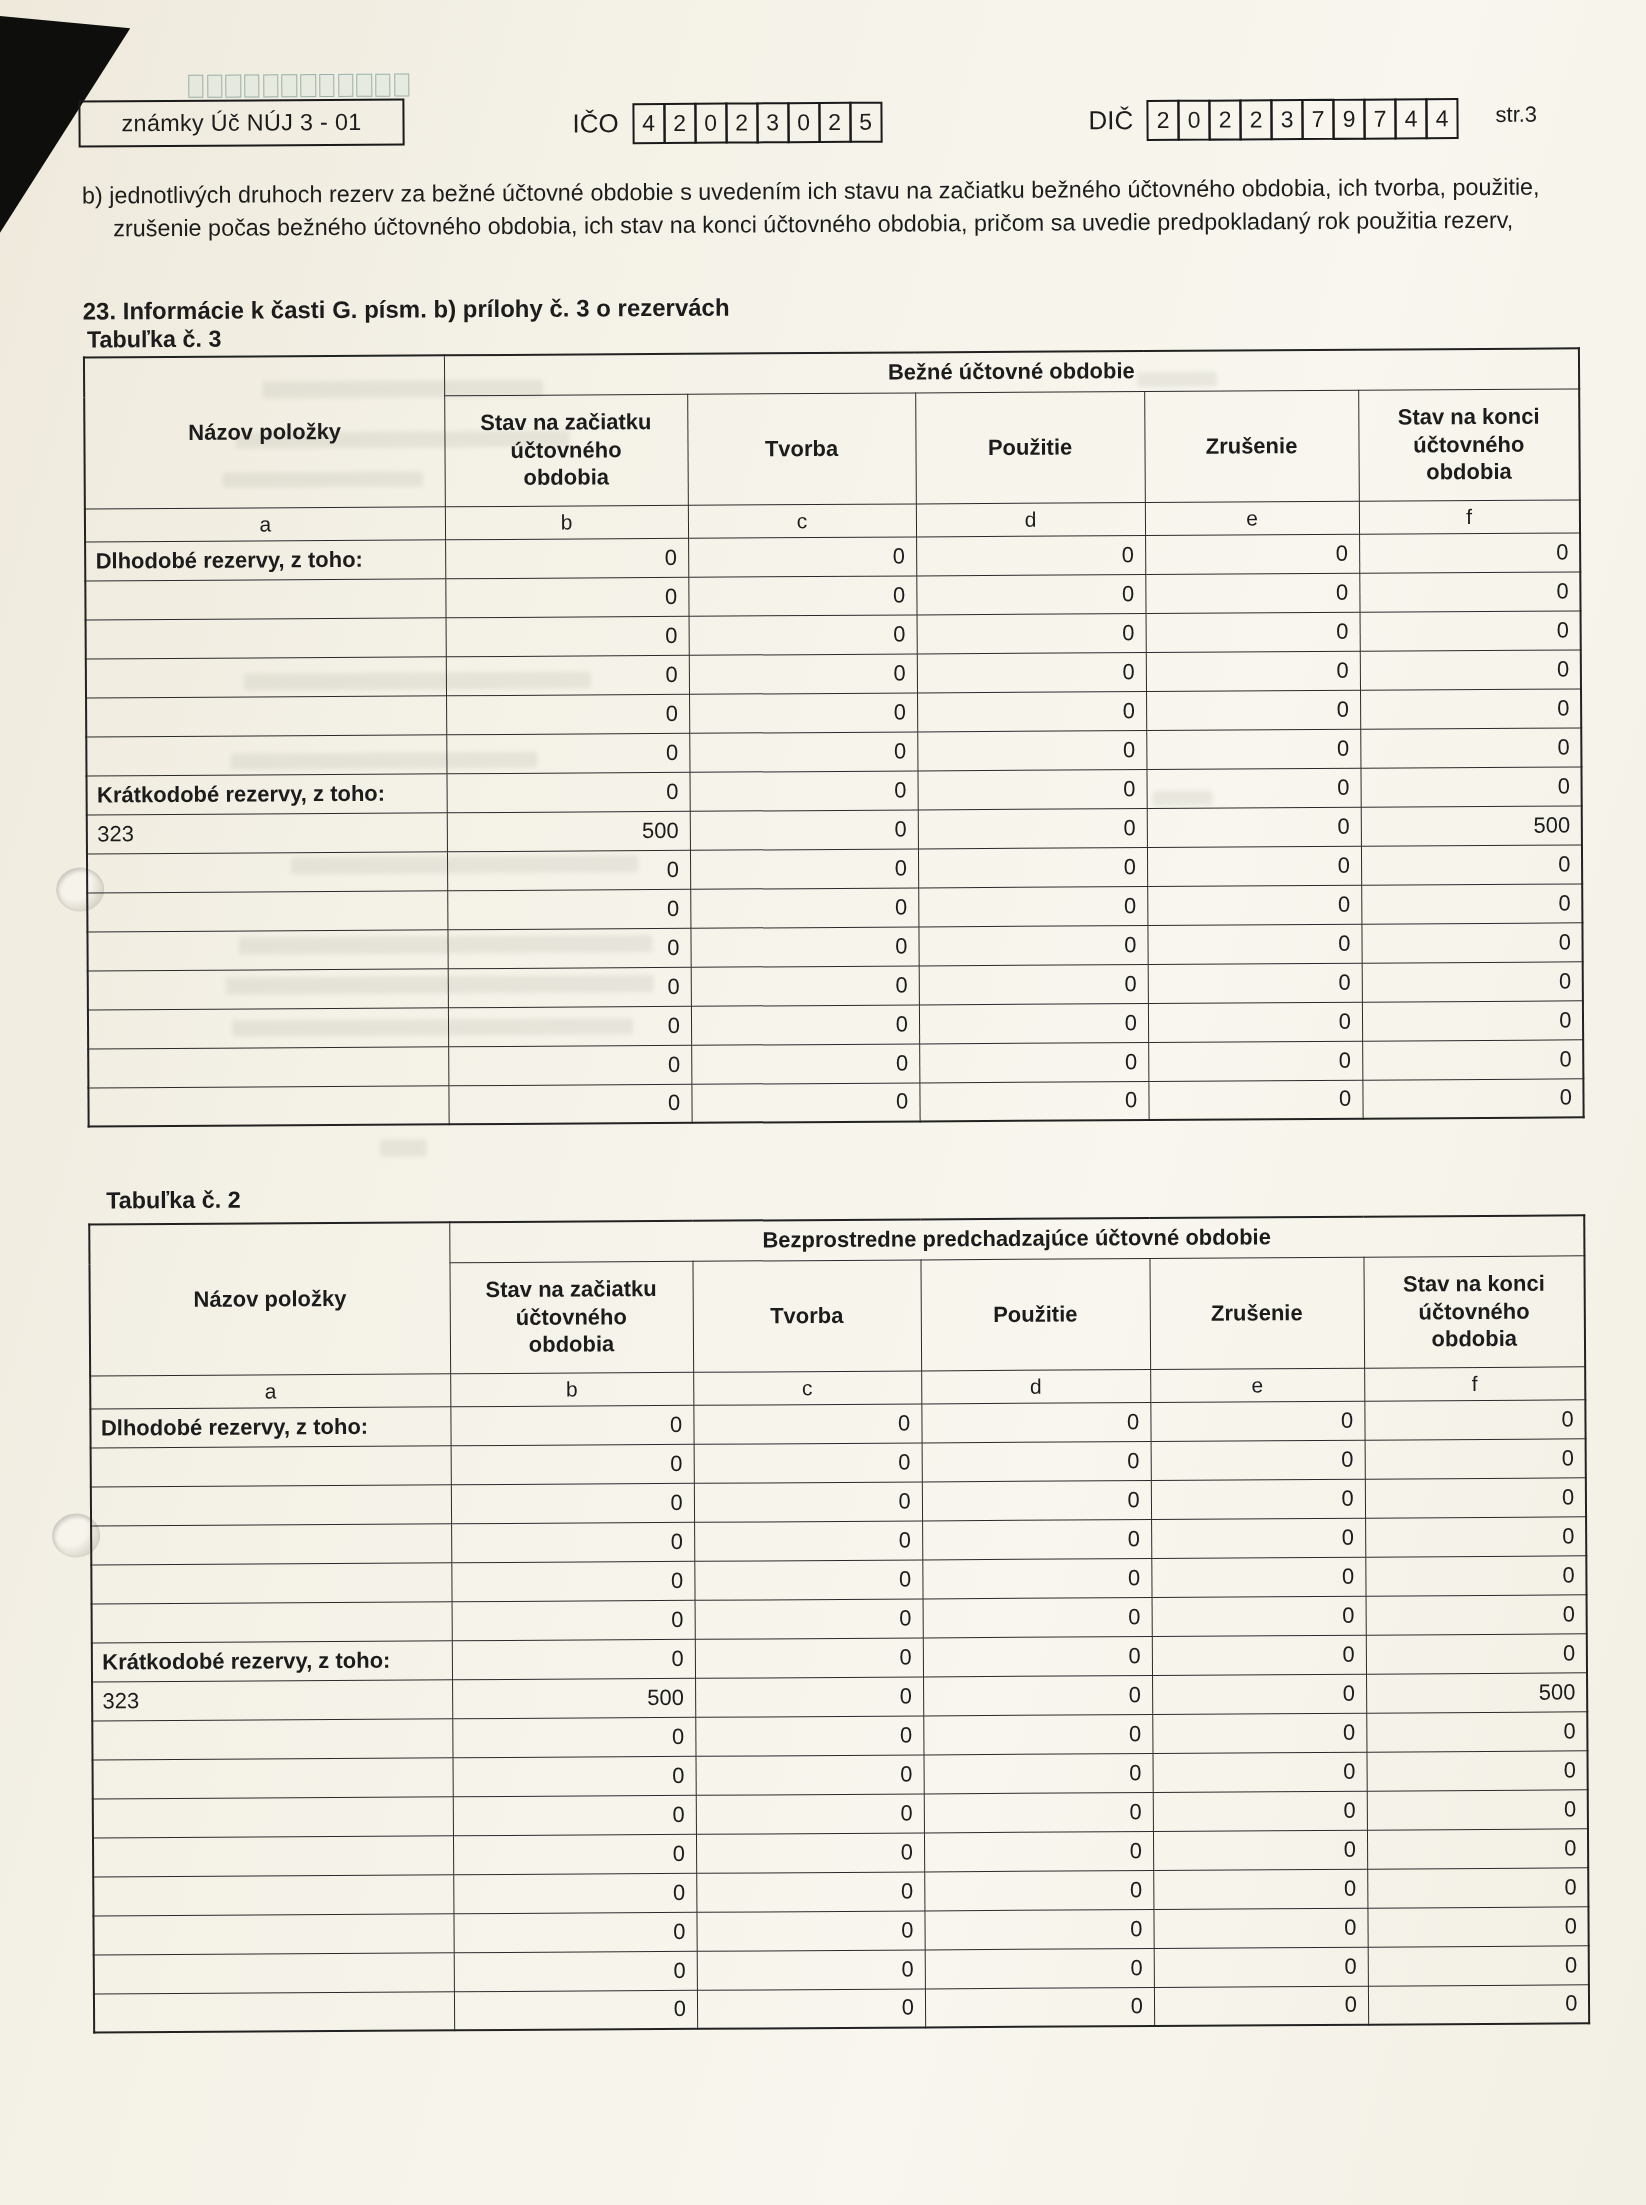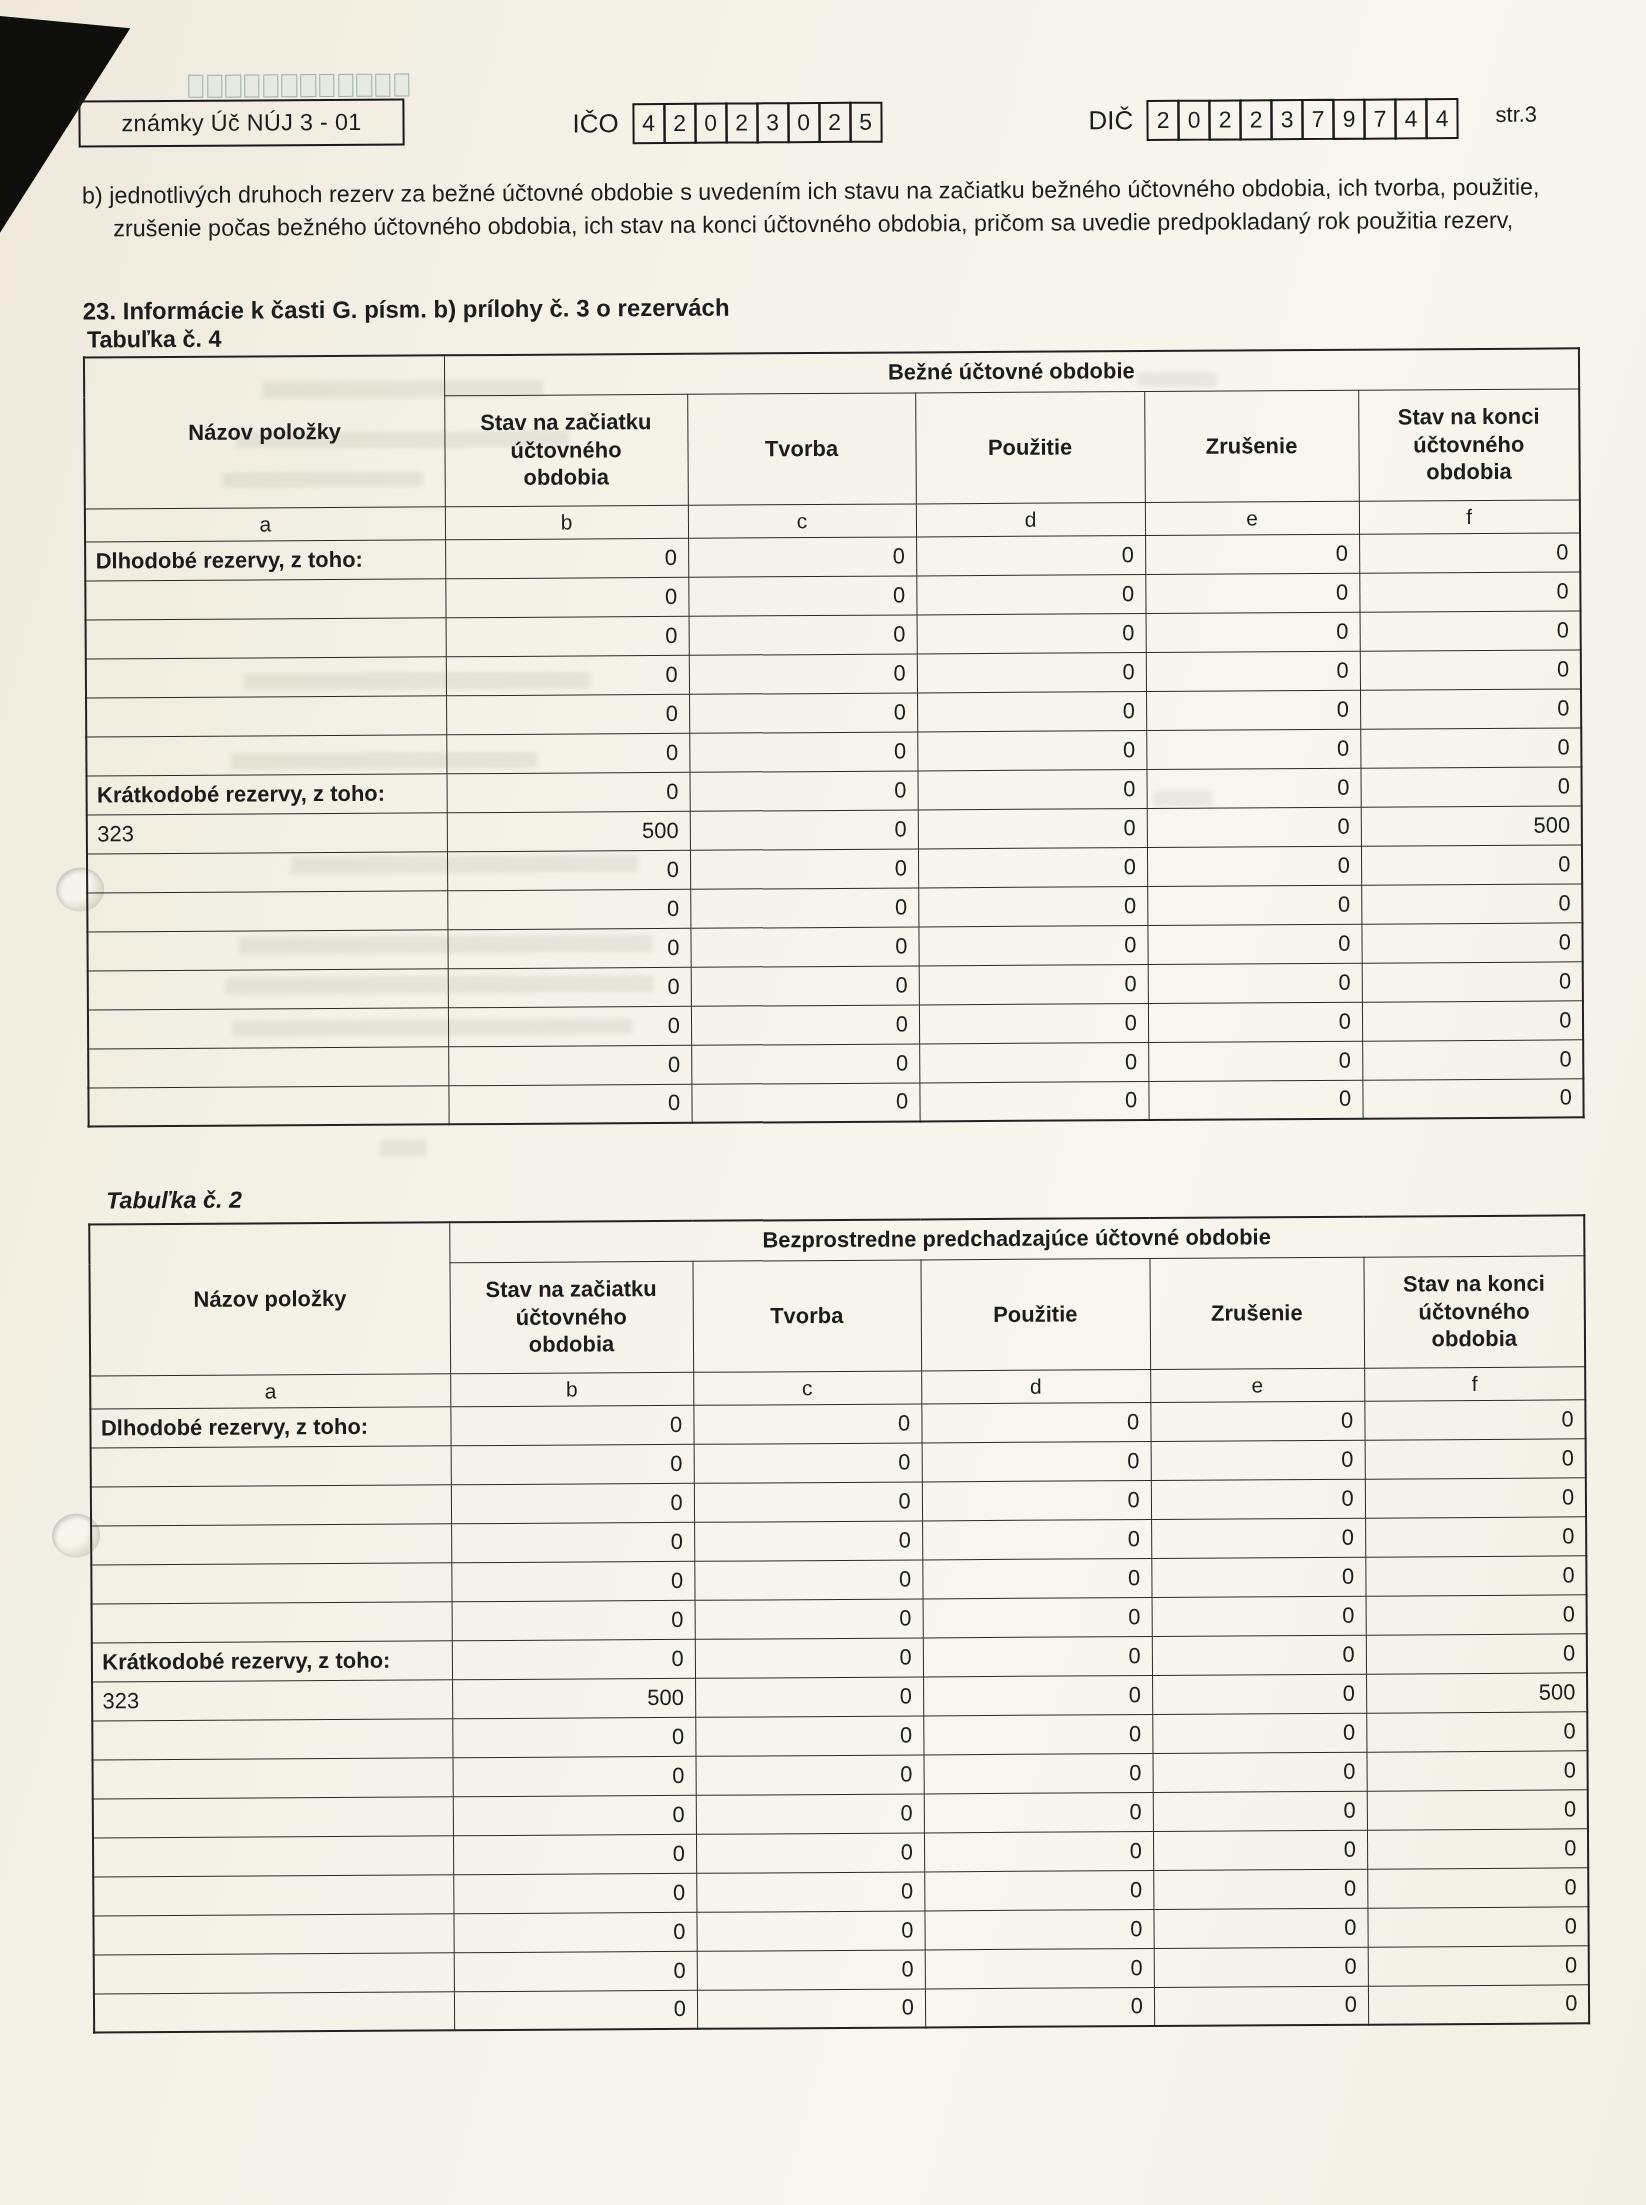--- a/index.html
+++ b/index.html
@@ -63,21 +63,21 @@
     position: absolute; left: 82px; top: 175px; width: 1477px;
     font-size: 23.4px; line-height: 1.42;
     padding-left: 31px; text-indent: -31px;
   }
   .section-heading {
     position: absolute; left: 82px; top: 293px;
     font-size: 24px; font-weight: bold;
   }
   .tbl-caption { position: absolute; font-size: 23.4px; font-weight: bold; }
   .tbl-caption.c1 { left: 86px; top: 322px; }
-  .tbl-caption.c2 { left: 100px; top: 1183px; font-style: italic; }
+  .tbl-caption.c2 { left: 100px; top: 1183px; }
 
   
   table.rez {
     position: absolute; left: 82px; width: 1494px;
     border-collapse: collapse; table-layout: fixed;
     background: transparent;
   }
   table.rez.t1 { top: 352px; }
   table.rez.t2 { top: 1219px; }
   table.rez th, table.rez td {
@@ -171,21 +171,21 @@
           <span class="dbox">4</span>
           <span class="dbox">4</span>
         </span>
     </div>
 
     <span class="page-num">str.3</span>
 
     <p class="intro">b) jednotlivých druhoch rezerv za bežné účtovné obdobie s uvedením ich stavu na začiatku bežného účtovného obdobia, ich tvorba, použitie, zrušenie počas bežného účtovného obdobia, ich stav na konci účtovného obdobia, pričom sa uvedie predpokladaný rok použitia rezerv,</p>
     <h2 class="section-heading">23. Informácie k časti G. písm. b) prílohy č. 3 o rezervách</h2>
 
-    <div class="tbl-caption c1">Tabuľka č. 4</div>
+    <div class="tbl-caption c1">Tabuľka č. 3</div>
     <table class="rez t1">
       <colgroup>
         <col class="c-name">
           <col class="c-b">
           <col class="c-c">
           <col class="c-d">
           <col class="c-e">
           <col class="c-f">
       </colgroup>
       <thead>

